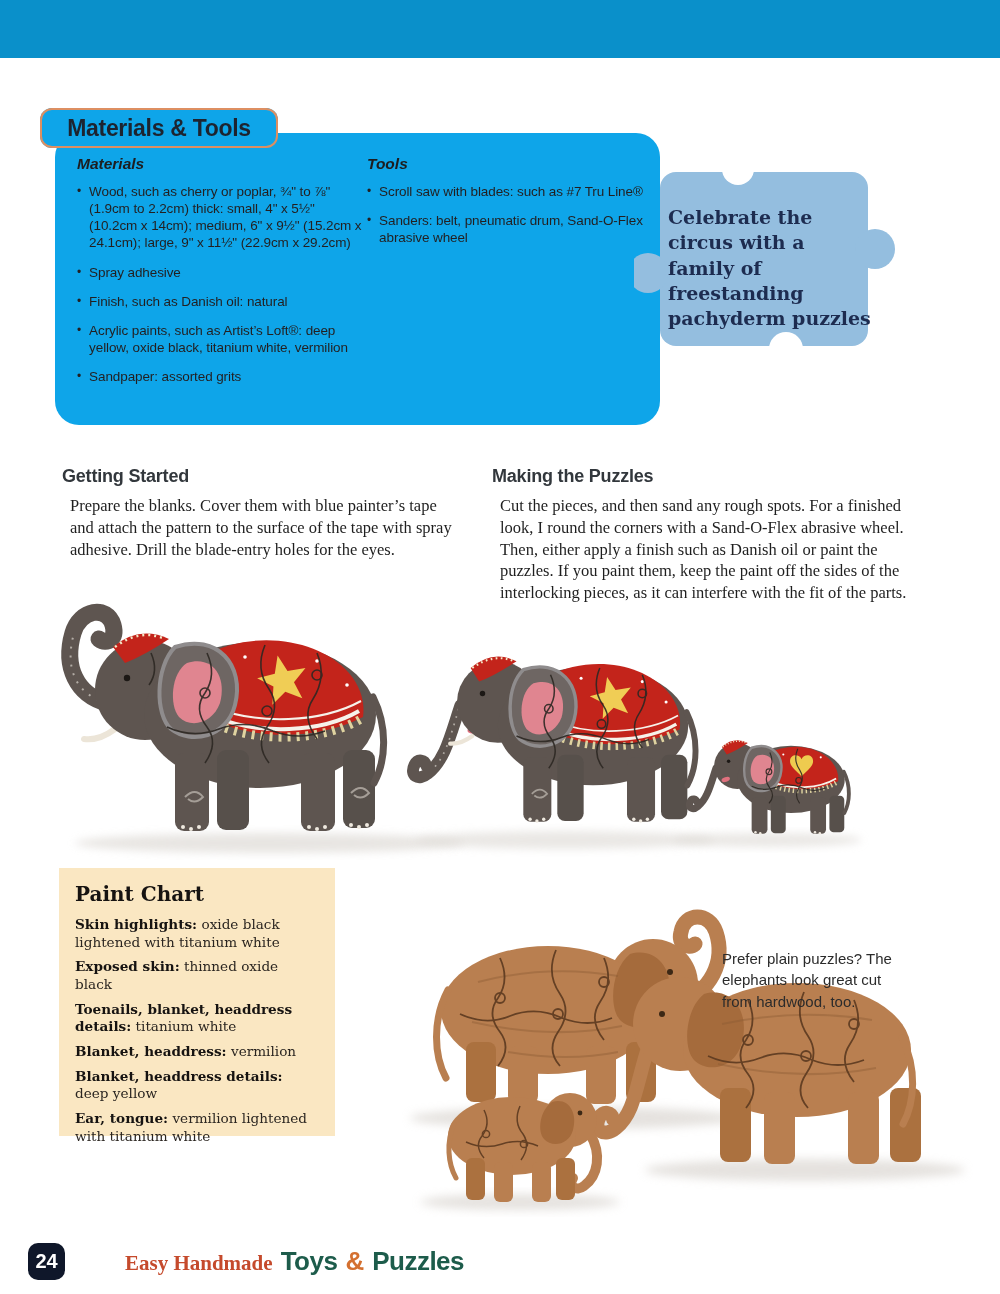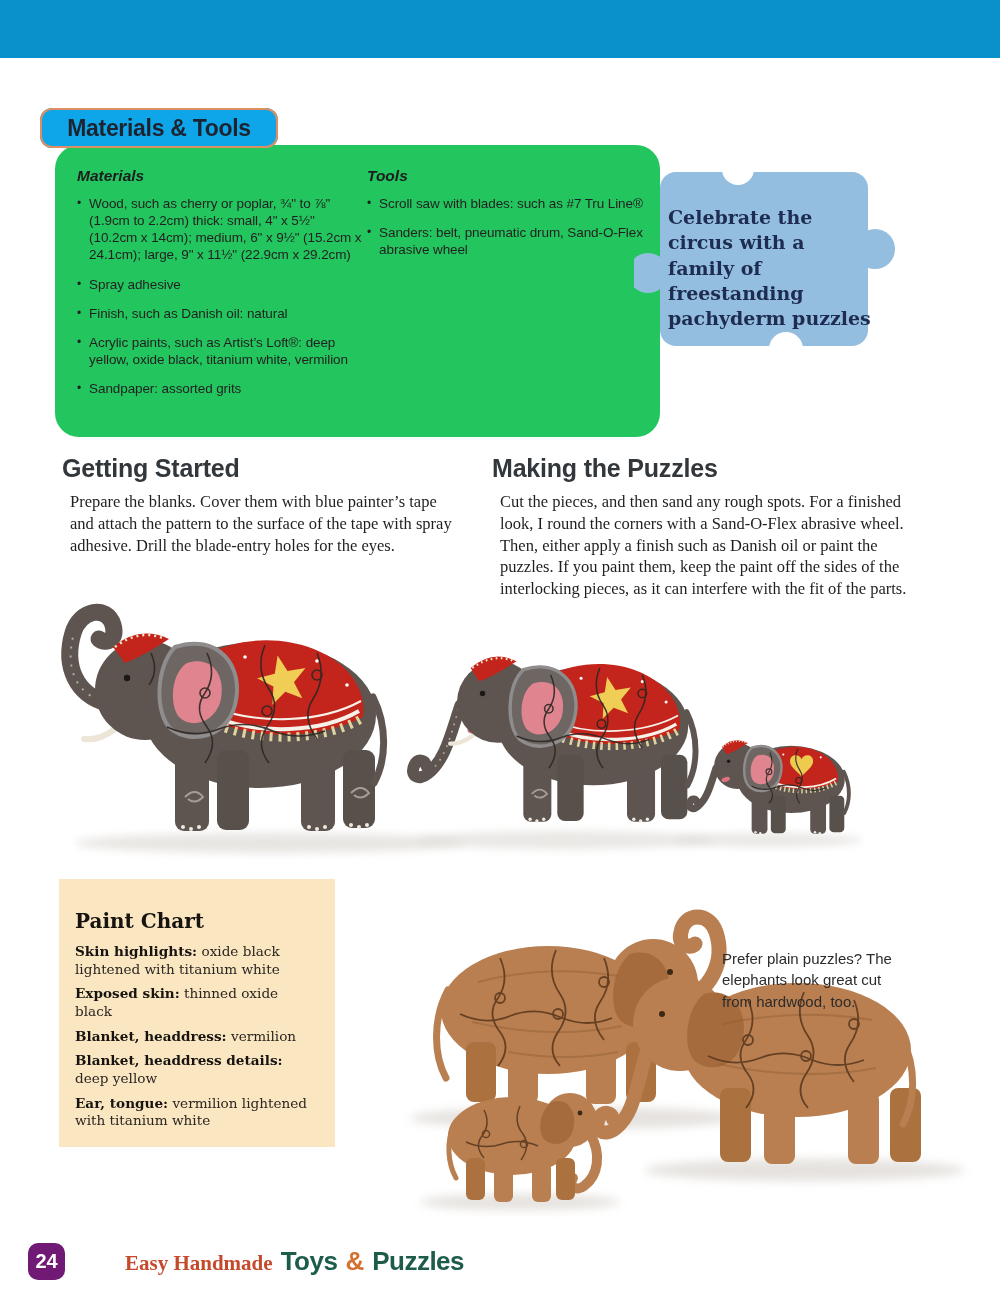--- a/index.html
+++ b/index.html
@@ -4,65 +4,65 @@
 <style>
   html,body{margin:0;padding:0;background:#ffffff;}
   #page{position:relative;width:1000px;height:1294px;background:#ffffff;overflow:hidden;
         font-family:"Liberation Sans",sans-serif;}
 
   
   .topbar{position:absolute;left:0;top:0;width:1000px;height:58px;background:#0a90ca;}
 
   
   .mt-panel{position:absolute;left:55px;top:133px;width:605px;height:292px;
-            background:#22c55e;border-radius:24px;margin-top:12px;}
+            background:#0ea5e9;border-radius:24px;}
   .mt-tab{position:absolute;left:40px;top:108px;width:238px;height:40px;background:#0ea5e9;
           border-radius:12px;box-shadow:inset 0 0 0 2px #dd8f62;
           display:flex;align-items:center;justify-content:center;
           font-weight:bold;font-size:23px;color:#1d2430;letter-spacing:-0.3px;}
   .mt-col{position:absolute;top:22px;color:#231f20;}
   .mt-col.left{left:22px;width:285px;}
   .mt-col.right{left:312px;width:278px;}
   .mt-heading{font-style:italic;font-weight:bold;font-size:15.5px;margin:0 0 10px 0;color:#1d1d1f;}
   .mt-list{list-style:none;margin:0;padding:0;font-size:13.5px;line-height:1.27;letter-spacing:-0.1px;}
   .mt-list li{display:flex;gap:8px;margin-bottom:12px;}
   .mt-list .blt{flex:0 0 auto;font-size:12px;line-height:1.4;}
 
   
   .callout-svg{position:absolute;left:634px;top:162px;}
   .callout-text{position:absolute;left:668px;top:205px;width:204px;
                 font-family:"DejaVu Serif",serif;font-weight:bold;font-size:19px;
                 line-height:1.33;color:#1d2c50;}
 
   
   .section{position:absolute;color:#1f1f1f;}
-  .section h2{margin:4px 0 4px 0;font-size:25px;font-weight:bold;color:#32373c;letter-spacing:-0.2px;}
+  .section h2{margin:16px 0 4px 0;font-size:18px;font-weight:bold;color:#32373c;letter-spacing:-0.2px;}
   .section p{margin:8px;font-family:"Liberation Serif",serif;font-size:16.5px;line-height:1.32;}
   #sec-getting{left:62px;top:450px;width:402px;}
   #sec-making{left:492px;top:450px;width:448px;}
 
   
   .paint-chart{position:absolute;left:59px;top:868px;width:276px;height:268px;
-               background:#fae7c2;box-sizing:border-box;padding:28px 16px;
-               font-family:"DejaVu Serif",serif;color:#2a2520;margin-top:11px;}
+               background:#fae7c2;box-sizing:border-box;padding:12px 16px;
+               font-family:"DejaVu Serif",serif;color:#2a2520;}
   .paint-chart h3{margin:2px 0 10px 0;font-size:20px;font-weight:bold;color:#161311;}
   .pc-entry{margin:0 0 7px 0;font-size:13.6px;line-height:1.3;}
   .pc-entry b{color:#161311;}
 
   
   .plain-note{position:absolute;left:722px;top:948px;width:178px;
               font-size:15px;line-height:1.42;color:#2b2b2b;}
 
   
   .photo1{position:absolute;left:55px;top:575px;}
   .photo2{position:absolute;left:360px;top:888px;}
 
   
   .footer{position:absolute;left:28px;top:1241px;height:40px;display:flex;align-items:center;gap:16px;}
-  .page-badge{width:37px;height:37px;background:#701a75;border-radius:10px;
+  .page-badge{width:37px;height:37px;background:#0f172a;border-radius:10px;
               display:flex;align-items:center;justify-content:center;
               color:#ffffff;font-weight:bold;font-size:20px;text-align:center;}
   .brand{display:flex;align-items:baseline;gap:8px;}
   .brand .prefix{font-family:"Liberation Serif",serif;font-weight:bold;font-size:21px;color:#c54a2c;margin-left:44px;}
   .brand .w1,.brand .w2{font-weight:bold;font-size:26px;color:#1d5c4b;letter-spacing:-0.5px;}
   .brand .amp{font-weight:bold;font-size:26px;color:#d47030;}
 </style>
 </head>
 <body>
 
@@ -281,20 +281,21 @@
           <circle cx="260" cy="240" r="2.6"></circle>
       </g>
     </g>
   </svg>
 
   <div class="paint-chart">
     <h3>Paint Chart</h3>
     <div id="paint-entries">
         <p class="pc-entry"><b>Skin highlights:</b> oxide black lightened with titanium white</p>
         <p class="pc-entry"><b>Exposed skin:</b> thinned oxide black</p>
+        <p class="pc-entry"><b>Toenails, blanket, headdress details:</b> titanium white</p>
         <p class="pc-entry"><b>Blanket, headdress:</b> vermilion</p>
         <p class="pc-entry"><b>Blanket, headdress details:</b> deep yellow</p>
         <p class="pc-entry"><b>Ear, tongue:</b> vermilion lightened with titanium white</p>
       </div>
   </div>
 
   <svg class="photo2" width="620" height="332" viewBox="0 0 620 332">
     <defs>
         <filter id="soft2" x="-40%" y="-40%" width="180%" height="180%">
           <feGaussianBlur stdDeviation="5"></feGaussianBlur>

